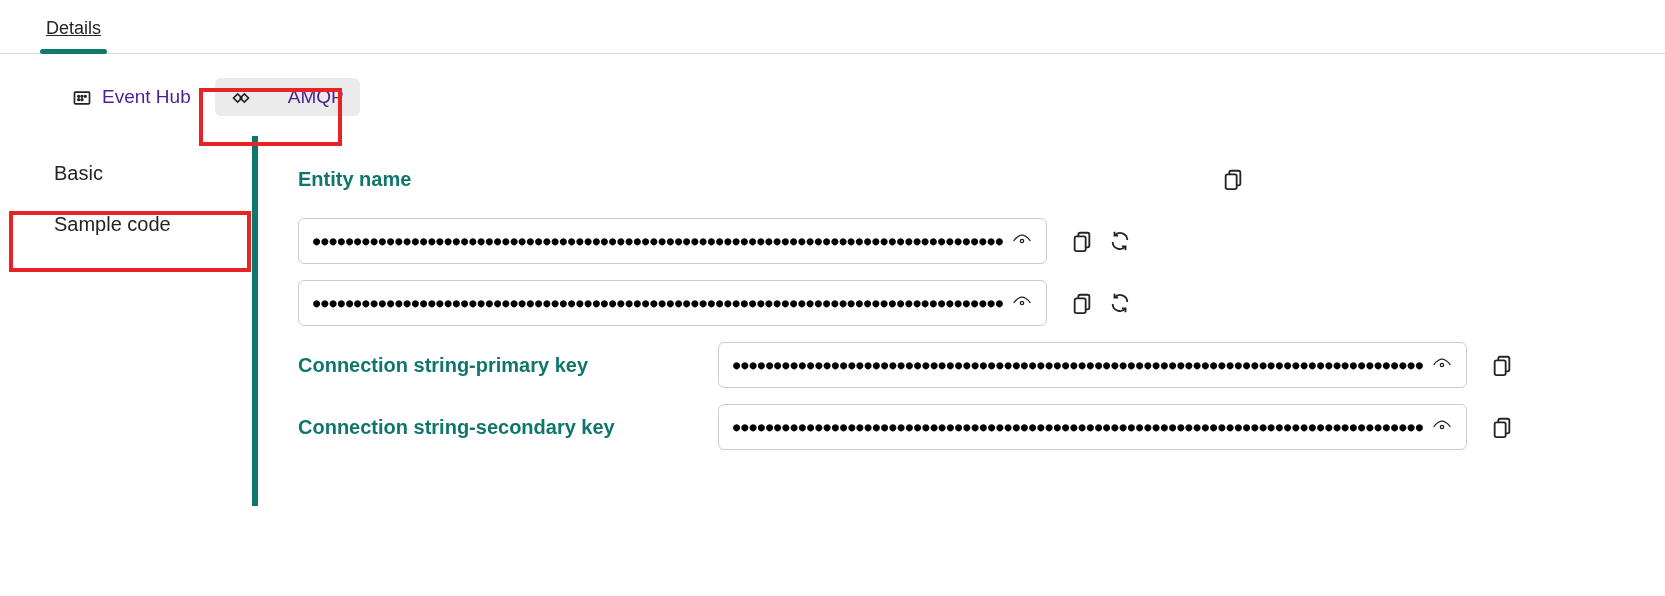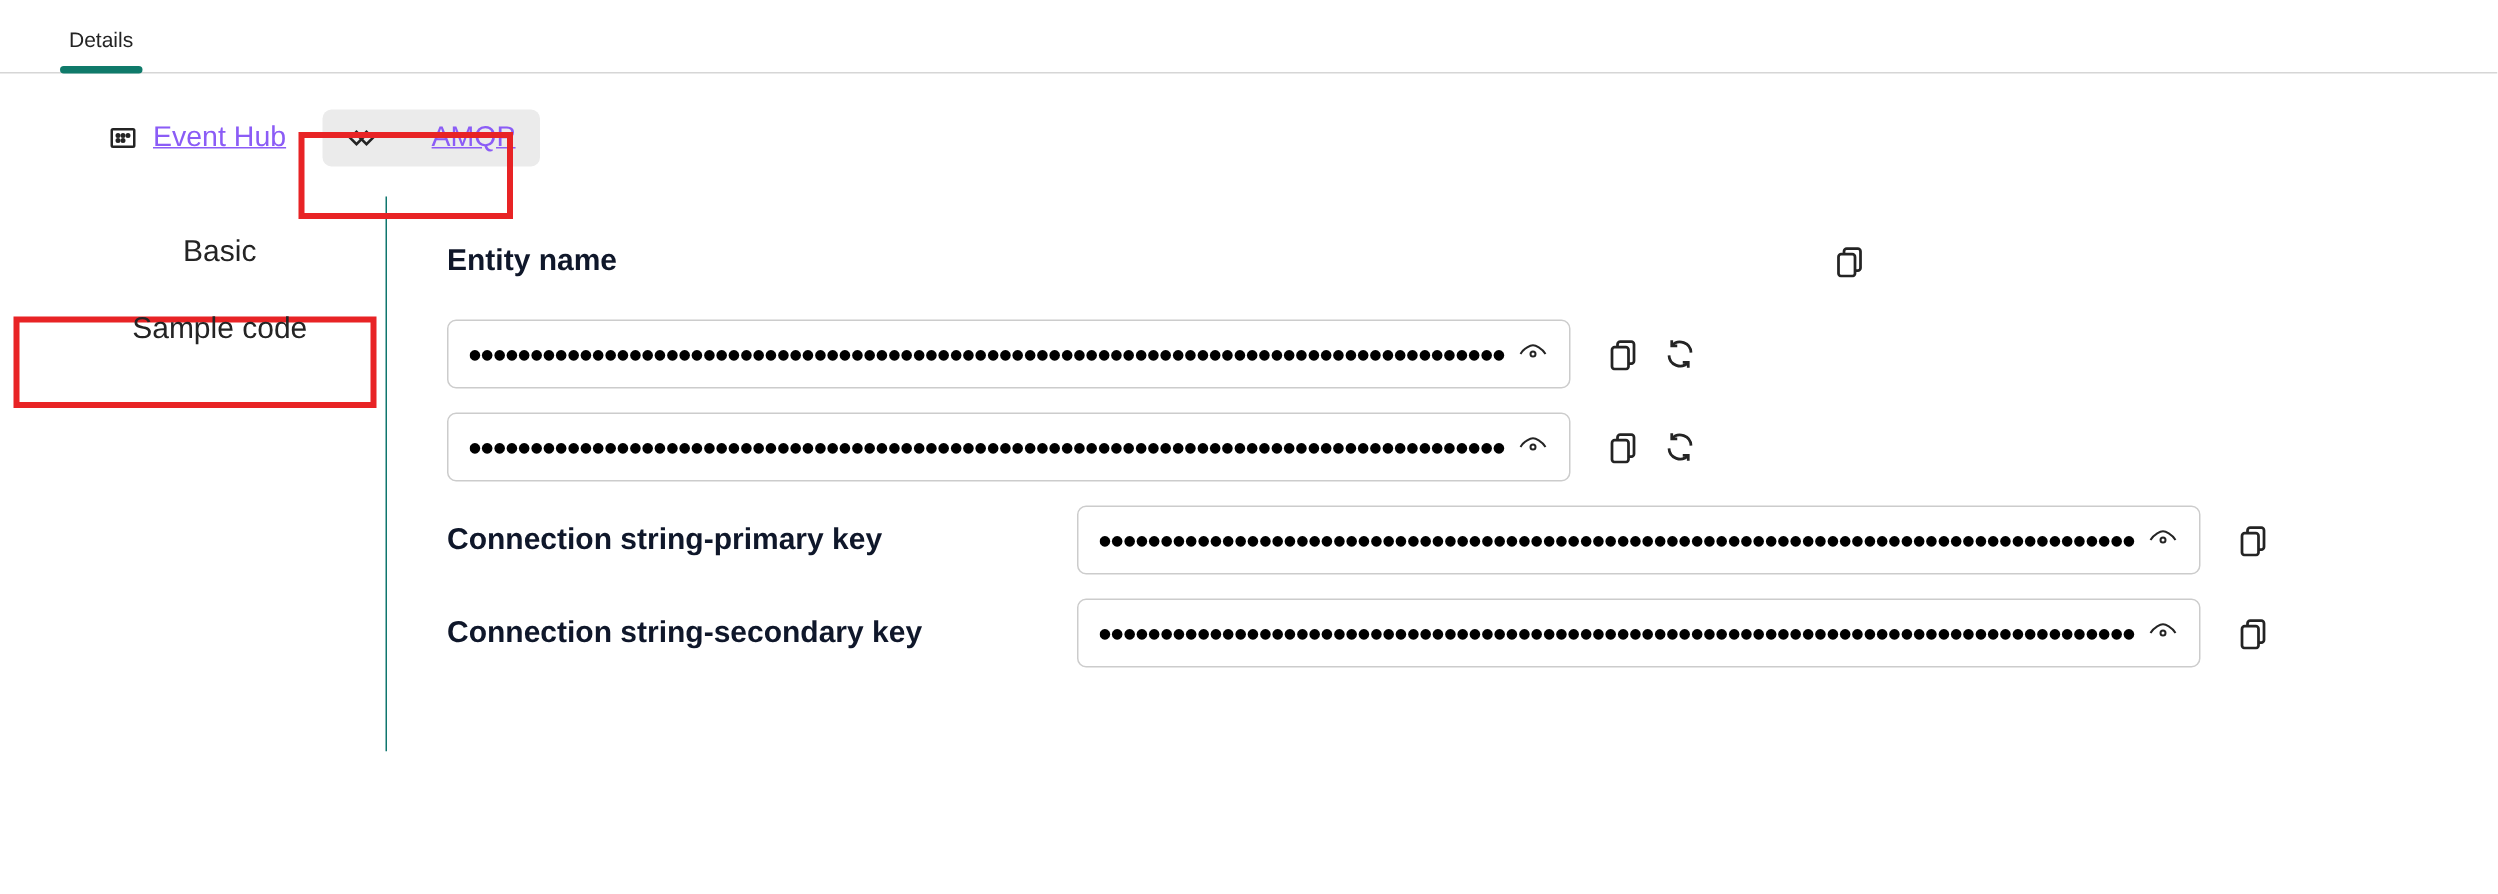--- a/index.html
+++ b/index.html
@@ -1,41 +1,41 @@
 <!DOCTYPE html>
 <html><head>
   <meta charset="utf-8">
   <style>
     * { box-sizing: border-box; margin: 0; padding: 0; }
     body { font-family: "Segoe UI", Arial, sans-serif; background: #fff; color: #242424; width: 1665px; }
     
     .top-tabs { padding-left: 40px; border-bottom: 1px solid #d6d6d6; }
-    .top-tab { display: inline-block; padding: 18px 6px 14px 6px; font-size: 14px; color: #242424; position: relative; cursor: pointer; }
+    .top-tab { display: inline-block; padding: 18px 6px 14px 6px; font-size: 18px; color: #242424; position: relative; cursor: pointer; text-decoration: underline; }
     .top-tab.active::after { content: ""; position: absolute; left: 0; right: 0; bottom: -1px; height: 5px; background: #0f7a6a; border-radius: 3px; }
     
     .protocol-tabs { display: flex; align-items: center; gap: 8px; padding: 24px 40px 20px 56px; }
-    .protocol-tab { display: inline-flex; align-items: center; gap: 10px; padding: 8px 16px; font-size: 19px; color: #8b5cf6; border-radius: 6px; cursor: pointer; text-decoration: underline; }
+    .protocol-tab { display: inline-flex; align-items: flex-end; gap: 10px; padding: 8px 16px; font-size: 19px; color: #4c1d95; border-radius: 6px; cursor: pointer; }
     .protocol-tab.active { background: #ebebeb; gap: 37px; }
     .protocol-tab svg, .protocol-tab .ico { width: 20px; height: 20px; display: inline-flex; align-items: center; justify-content: center; }
     
     .highlight-box { position: absolute; border: 4px solid #e82325; pointer-events: none; }
     .highlight-amqp { left: 199px; top: 88px; width: 143px; height: 58px; }
     .highlight-keys { left: 9px; top: 211px; width: 242px; height: 61px; }
     
     .body-area { display: flex; }
-    .sidebar { width: 258px; border-right: 1px solid #0f766e; padding-top: 12px; min-height: 370px; text-align: center; }
+    .sidebar { width: 258px; border-right: 6px solid #0f766e; padding-top: 12px; min-height: 370px; }
     .sidebar-item { padding: 14px 18px 14px 46px; font-size: 20px; color: #242424; cursor: pointer; position: relative; }
     .sidebar-item.active { font-weight: 400; }
     .sidebar-item.active::before { content: ""; position: absolute; left: 32px; top: 14px; bottom: 14px; width: 5px; background: #0f7a6a; border-radius: 3px; }
     .sidebar-item.active { padding-left: 54px; }
     .sidebar-item:not(.active) { padding-left: 54px; }
     
     .content { flex: 1; padding: 12px 32px 24px 40px; }
     .field-row { display: flex; align-items: center; min-height: 62px; }
-    .field-label { width: 420px; font-size: 20px; font-weight: 600; color: #0f172a; }
+    .field-label { width: 420px; font-size: 20px; font-weight: 600; color: #0f766e; }
     .field-value-plain { flex: 0 0 480px; }
     
     .secret-box { flex: 0 0 630px; border: 1px solid #ccc; border-radius: 6px; padding: 10px 14px; height: 46px; display: flex; align-items: center; justify-content: space-between; background: #fff; }
     .dots { flex: 1; font-family: monospace; font-size: 12px; letter-spacing: 1px; color: #000; white-space: nowrap; overflow: hidden; }
     .reveal-btn { cursor: pointer; margin-left: 8px; display: inline-flex; }
     
     .actions { display: flex; align-items: center; gap: 16px; margin-left: 24px; }
     .icon-btn { cursor: pointer; display: inline-flex; align-items: center; justify-content: center; }
     
     svg { stroke: #242424; fill: none; }

